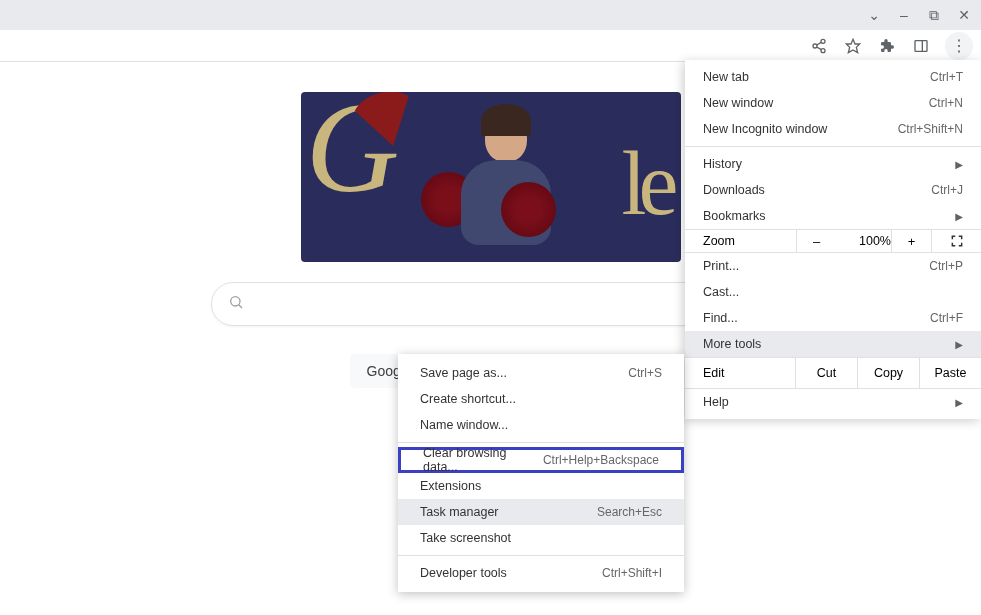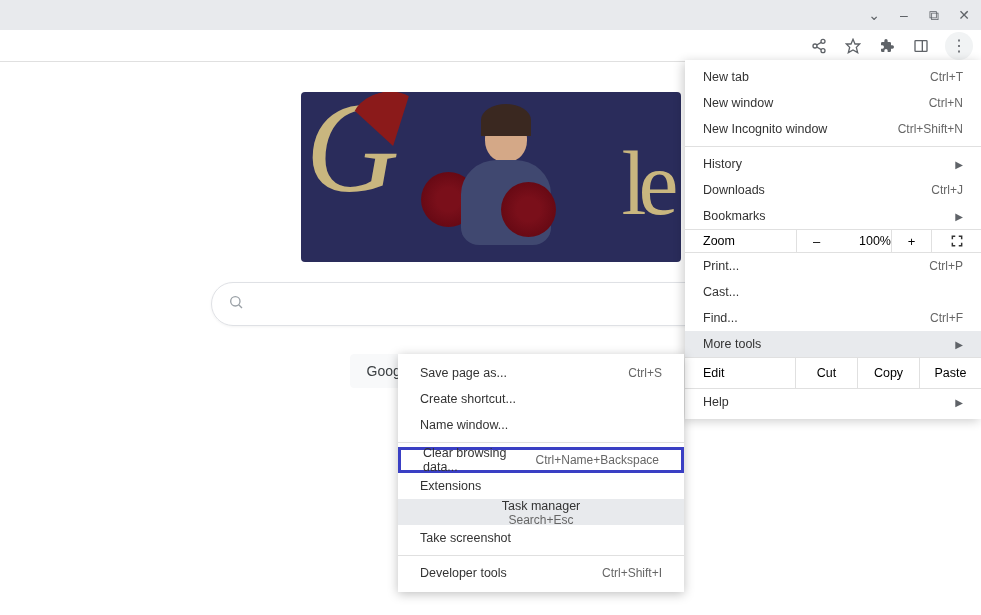--- a/index.html
+++ b/index.html
@@ -46,22 +46,22 @@
 .zoom-row { height: 24px; display: flex; align-items: center; border-top: 1px solid #e0e0e0; border-bottom: 1px solid #e0e0e0; }
 .zoom-row .zoom-label { padding-left: 18px; flex: 1; font-size: 12.5px; }
 .zoom-row .zctl { width: 40px; text-align: center; border-left: 1px solid #e0e0e0; height: 100%; display: flex; align-items: center; justify-content: center; font-size: 13px; cursor: pointer; }
 .zoom-row .zval { width: 55px; text-align: right; font-size: 12.5px; }
 .zoom-row .full { width: 50px; border-left: 1px solid #e0e0e0; height: 100%; display: flex; align-items: center; justify-content: center; cursor: pointer; }
 .edit-row { height: 32px; display: flex; align-items: center; border-top: 1px solid #e0e0e0; border-bottom: 1px solid #e0e0e0; }
 .edit-row .edit-label { padding-left: 18px; width: 110px; font-size: 12.5px; }
 .edit-row .ectl { flex: 1; text-align: center; border-left: 1px solid #e0e0e0; height: 100%; display: flex; align-items: center; justify-content: center; font-size: 12.5px; cursor: pointer; }
 
 .submenu { position: absolute; top: 354px; left: 398px; width: 286px; background: #fff; box-shadow: 0 2px 10px rgba(0,0,0,0.25); z-index: 20; padding: 6px 0; }
-.submenu .menu-item { height: 26px; padding: 0 22px; }
-.submenu .menu-item.hovered { background: #e8eaed; flex-direction: column; }
+.submenu .menu-item { height: 26px; padding: 0 22px; gap: 32px; }
+.submenu .menu-item.hovered { background: #e8eaed; }
 .boxed { border: 3px solid #3a3fc4; }
 </style>
 </head>
 <body>
 
 <div class="titlebar">
   <div class="win-btn">⌄</div>
   <div class="win-btn">–</div>
   <div class="win-btn">⧉</div>
   <div class="win-btn">✕</div>
@@ -215,21 +215,21 @@
       <span>Create shortcut...</span>
       <span></span>
     </div>
   <div class="menu-item">
       <span>Name window...</span>
       <span></span>
     </div>
   <div class="menu-sep"></div>
   <div class="menu-item boxed">
       <span>Clear browsing data...</span>
-      <span class="shortcut">Ctrl+Name+Backspace</span>
+      <span class="shortcut">Ctrl+Help+Backspace</span>
     </div>
   <div class="menu-item">
       <span>Extensions</span>
       <span></span>
     </div>
   <div class="menu-item hovered">
       <span>Task manager</span>
       <span class="shortcut">Search+Esc</span>
     </div>
   <div class="menu-item">

